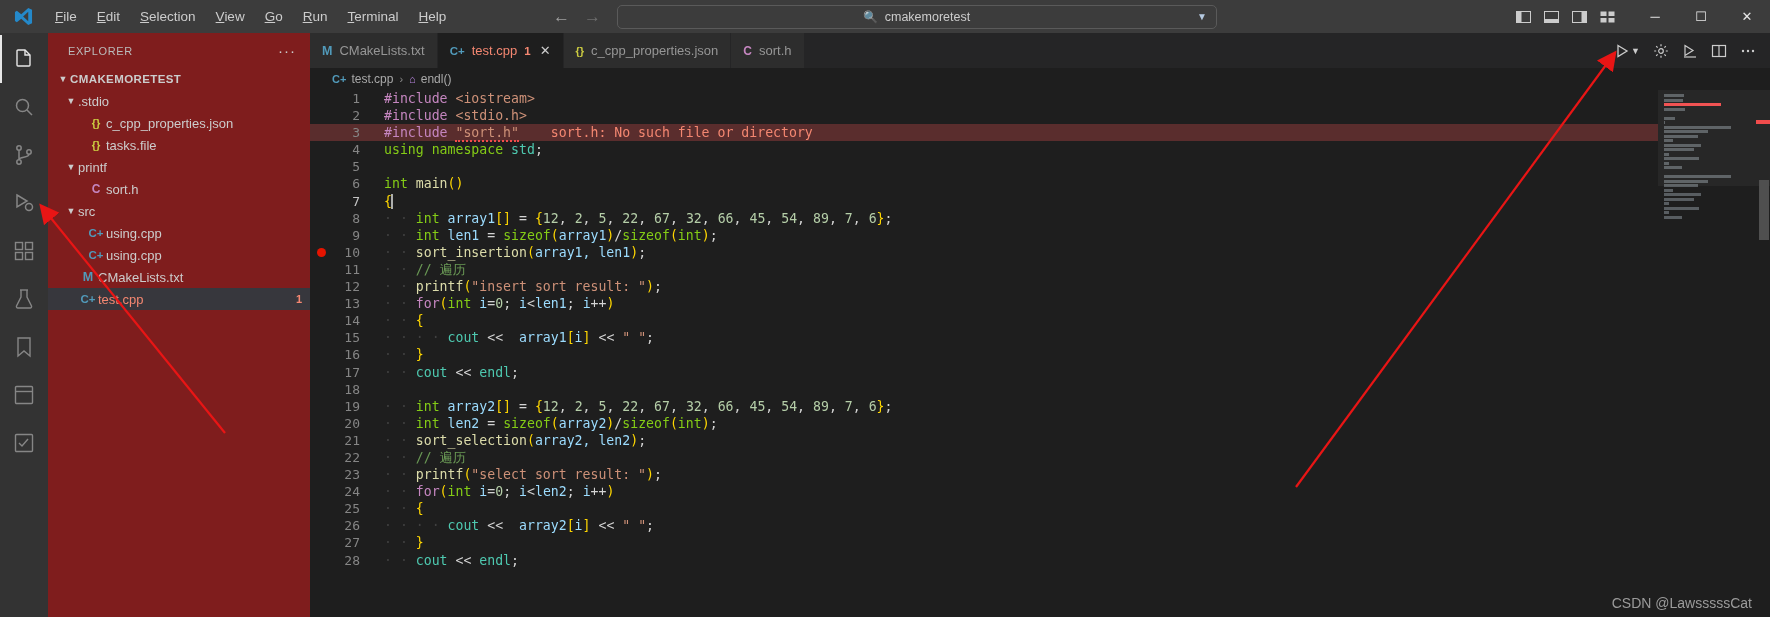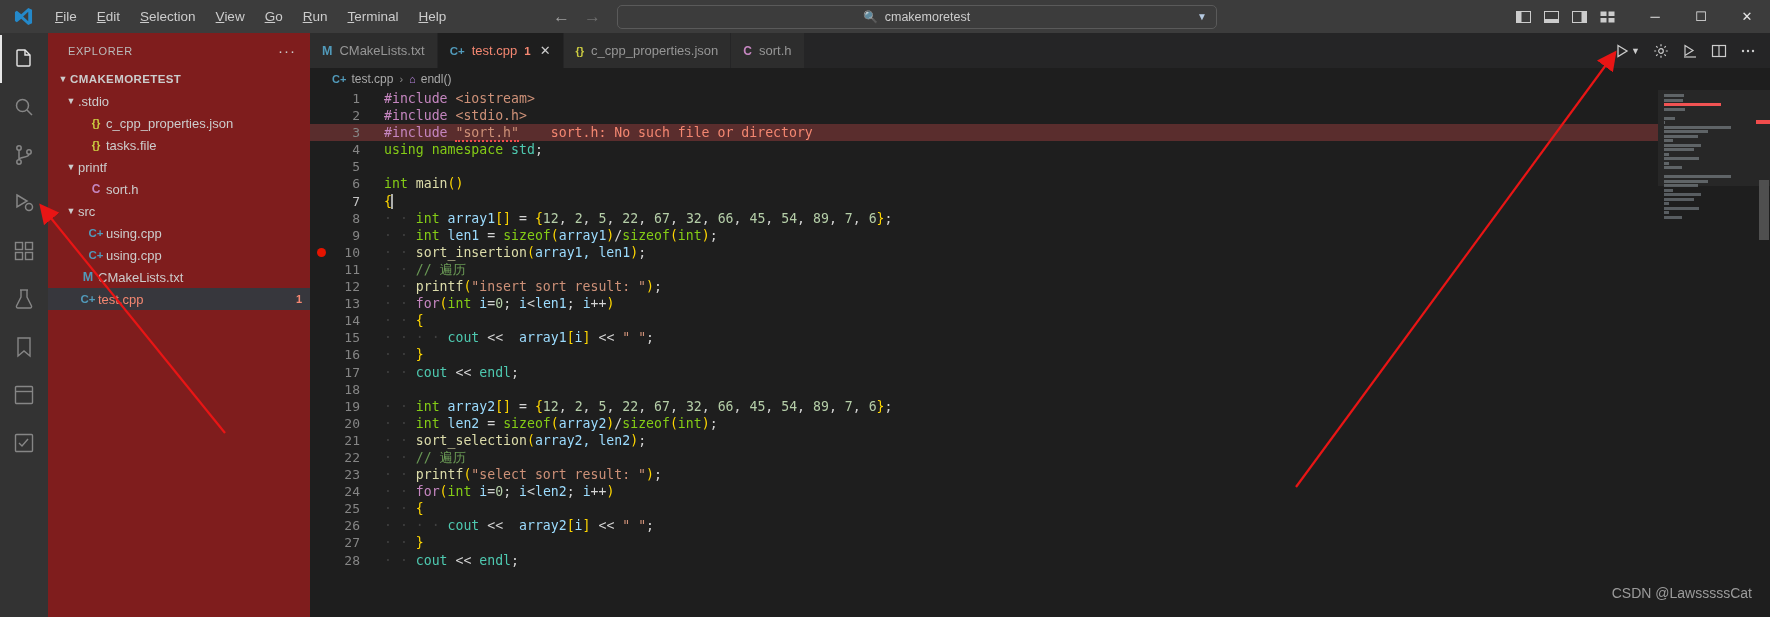--- a/index.html
+++ b/index.html
@@ -183,21 +183,21 @@
 
   .scrollbar-v {
     position: absolute; right: 0; top: 0; width: 14px; bottom: 0;
   }
   .sb-thumb { position: absolute; right: 1px; top: 90px; width: 10px; height: 60px; background: #4f4f4f; }
   .ov-ruler-err { position: absolute; right: 0; width: 14px; height: 4px; background: #f14c4c; }
 
   
   .annot { position: absolute; inset: 0; pointer-events: none; }
   .watermark {
-    position: absolute; right: 18px; bottom: 16px; color: #9b9b9b; font-size: 14px;
+    position: absolute; right: 18px; bottom: 6px; color: #9b9b9b; font-size: 14px;
     font-family: "Liberation Sans", sans-serif;
   }
 </style>
 </head>
 <body>
 
 <div class="app">
 
   <div class="titlebar">
     <div class="vslogo">

